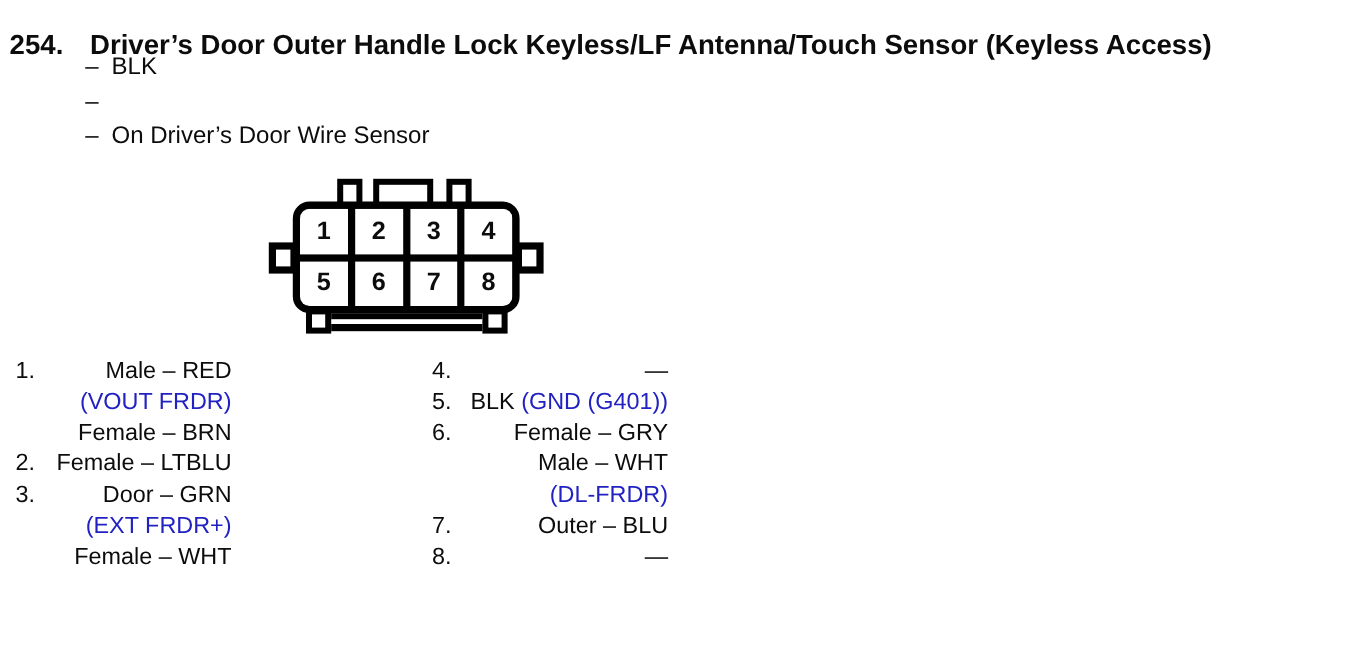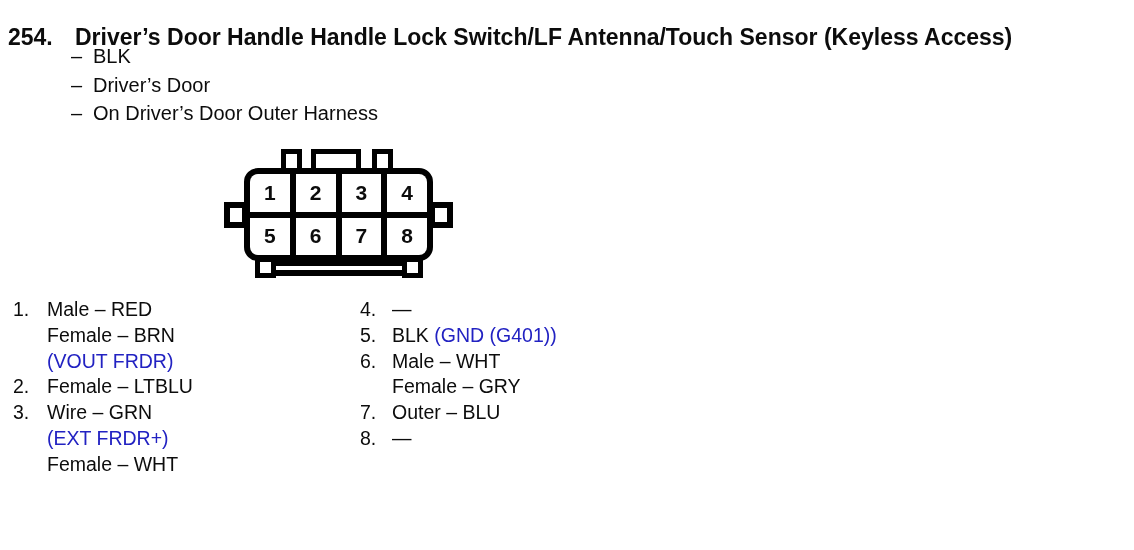--- a/index.html
+++ b/index.html
@@ -49,42 +49,41 @@
 
   
   .pin-col { position:absolute; top:297px; font-size:19.5px; line-height:25.8px; }
   .pin-col-left { left:13px; }
   .pin-col-right { left:360px; }
   .pin-item { position:relative; }
   .pin-col-left .pin-item { padding-left:34px; }
   .pin-col-right .pin-item { padding-left:32px; }
   .pin-no { position:absolute; left:0; top:0; }
   .blue { color:var(--blue); }
-  .pin-line { white-space:nowrap; }
+  .pin-line { white-space:nowrap;text-align:right; }
 </style>
 </head>
 <body>
 
 <div class="title-row">
   <span class="title-num">254.</span>
-  <span>Driver’s Door Handle Handle Lock Switch/LF Antenna/Touch Sensor (Keyless Access)</span>
+  <span>Driver’s Door Outer Handle Lock Keyless/LF Antenna/Touch Sensor (Keyless Access)</span>
 </div>
 
 <div class="details">
   <div class="detail-line">
     <span class="detail-dash">–</span>
     <span>BLK</span>
   </div>
   <div class="detail-line">
     <span class="detail-dash">–</span>
-    <span>Driver’s Door</span>
   </div>
   <div class="detail-line">
     <span class="detail-dash">–</span>
-    <span>On Driver’s Door Outer Harness</span>
+    <span>On Driver’s Door Wire Sensor</span>
   </div>
 </div>
 
 <div class="connector">
   <div class="conn-part tab-top tab-s1"></div>
   <div class="conn-part tab-top tab-wide"></div>
   <div class="conn-part tab-top tab-s2"></div>
   <div class="conn-part side-tab side-left"></div>
   <div class="conn-part side-tab side-right"></div>
   <div class="conn-part foot foot-left"></div>
@@ -99,51 +98,52 @@
     <div class="conn-cell">6</div>
     <div class="conn-cell">7</div>
     <div class="conn-cell">8</div>
   </div>
 </div>
 
 <div class="pin-col pin-col-left">
   <div class="pin-item">
     <span class="pin-no">1.</span>
     <div class="pin-line">Male – RED</div>
+    <div class="pin-line blue">(VOUT FRDR)</div>
     <div class="pin-line">Female – BRN</div>
-    <div class="pin-line blue">(VOUT FRDR)</div>
   </div>
   <div class="pin-item">
     <span class="pin-no">2.</span>
     <div class="pin-line">Female – LTBLU</div>
   </div>
   <div class="pin-item">
     <span class="pin-no">3.</span>
-    <div class="pin-line">Wire – GRN</div>
+    <div class="pin-line">Door – GRN</div>
     <div class="pin-line blue">(EXT FRDR+)</div>
     <div class="pin-line">Female – WHT</div>
   </div>
 </div>
 
 <div class="pin-col pin-col-right">
   <div class="pin-item">
     <span class="pin-no">4.</span>
     <div class="pin-line">—</div>
   </div>
   <div class="pin-item">
     <span class="pin-no">5.</span>
     <div class="pin-line">
       <span>BLK</span>
       <span class="blue">(GND (G401))</span>
     </div>
   </div>
   <div class="pin-item">
     <span class="pin-no">6.</span>
+    <div class="pin-line">Female – GRY</div>
     <div class="pin-line">Male – WHT</div>
-    <div class="pin-line">Female – GRY</div>
+    <div class="pin-line blue">(DL-FRDR)</div>
   </div>
   <div class="pin-item">
     <span class="pin-no">7.</span>
     <div class="pin-line">Outer – BLU</div>
   </div>
   <div class="pin-item">
     <span class="pin-no">8.</span>
     <div class="pin-line">—</div>
   </div>
 </div>

